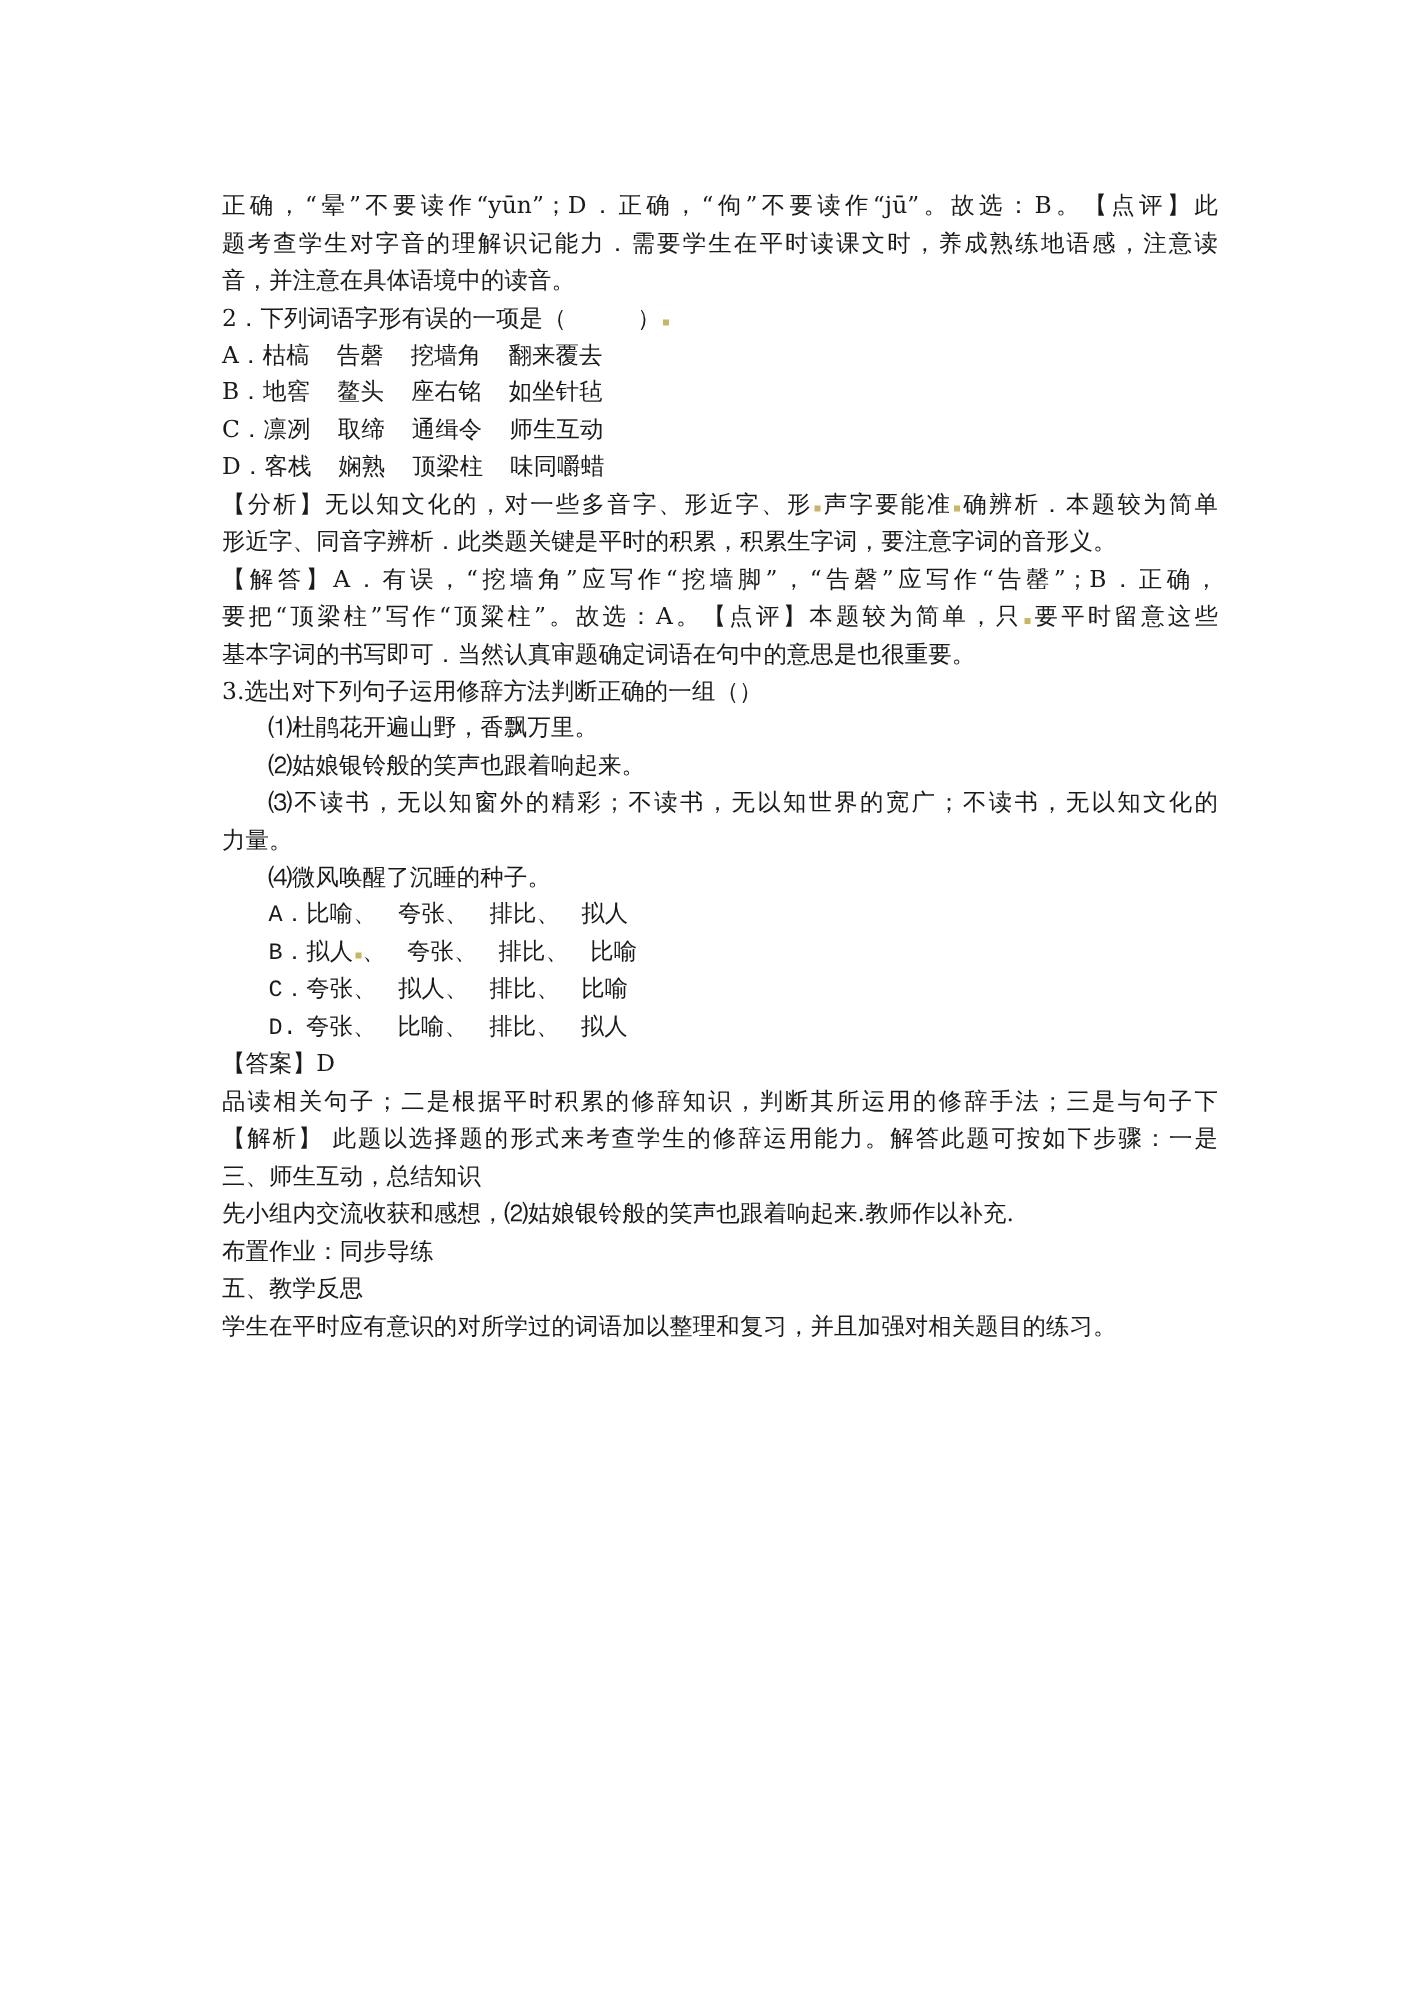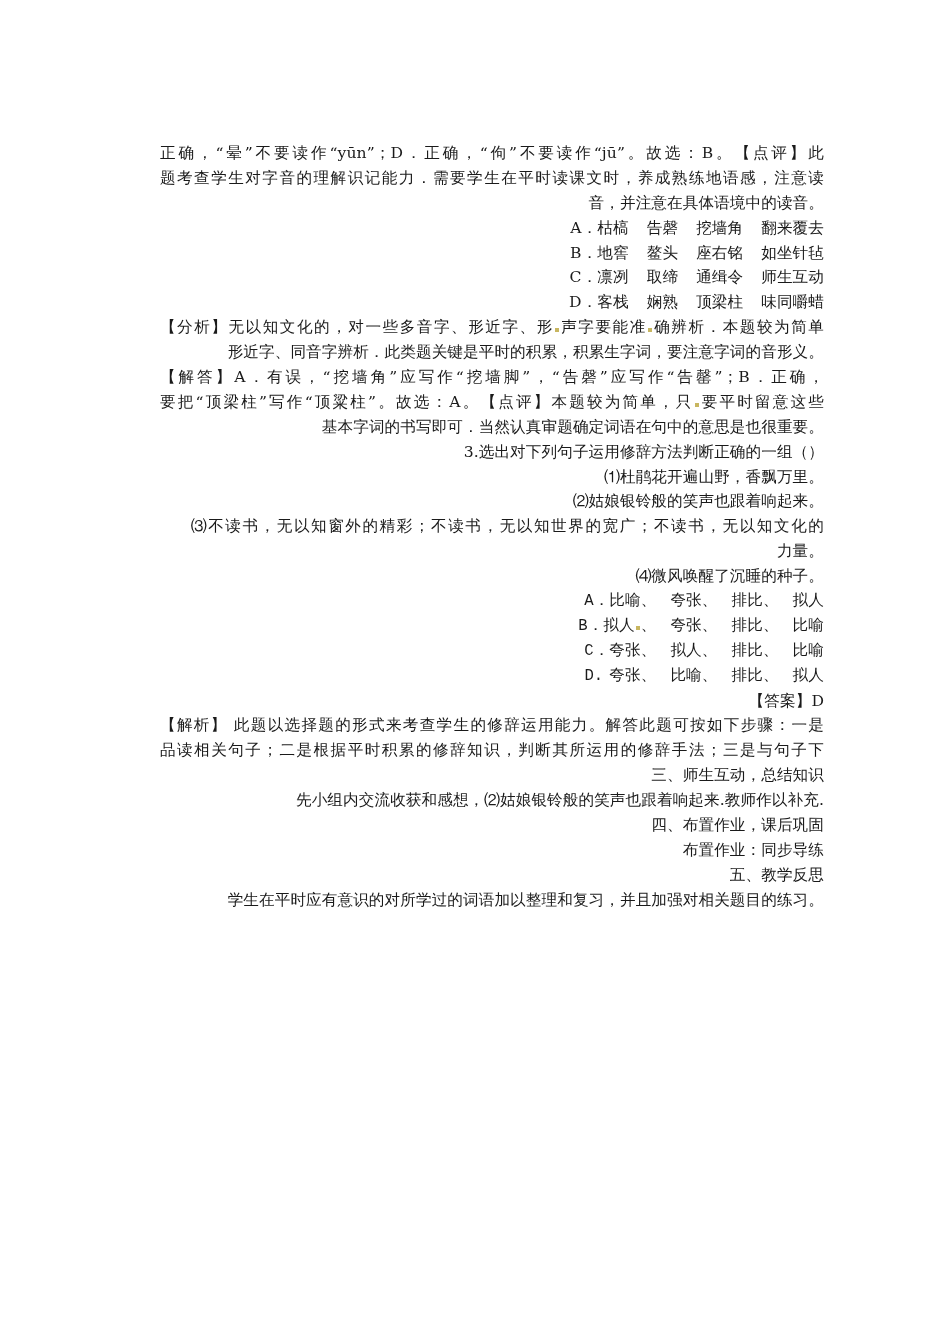--- a/index.html
+++ b/index.html
@@ -1,40 +1,40 @@
 <!DOCTYPE html>
 <html><head>
 <meta charset="utf-8">
 <style>
   html, body { margin:0; padding:0; background:#ffffff; }
   body { width:950px; height:1344px; position:relative; overflow:hidden; }
   .page {
-    position:absolute; left:160px; top:125px; width:664px;
+    position:absolute; left:148px; top:125px; width:664px;
     font-family:"DejaVu Serif","Liberation Serif",serif;
     font-size:15.6px; line-height:24.9px; color:#1a1a1a;
     letter-spacing:0.1px;
-    margin-top:16px;
   }
-  .line { white-space:nowrap; height:24.9px; overflow:visible;text-align:right; }
+  .line { white-space:nowrap; height:24.9px; overflow:visible; }
   .justify { text-align:justify; text-align-last:justify; white-space:normal; }
   .indent1 { padding-left:31px; }
   .indent-opt { padding-left:31px;font-family:Liberation Mono, monospace; }
   .mark { display:inline-block; width:4px; height:4px; background:#c8b660; vertical-align:baseline; margin:0 1px; }
   .gap { display:inline-block; width:18px; }
   .gap2 { display:inline-block; width:14px; }
 </style>
 </head>
 <body>
 
 <div class="page">
 
   <div class="line justify">正确，“晕”不要读作“yūn”；D．正确，“佝”不要读作“jū”。故选：B。【点评】此</div>
   <div class="line justify">题考查学生对字音的理解识记能力．需要学生在平时读课文时，养成熟练地语感，注意读</div>
   <div class="line">音，并注意在具体语境中的读音。</div>
 
+  <div class="line"><span>2．下列词语字形有误的一项是（　　　）</span><span class="mark"></span></div>
 
   <div class="line">
     <span>A．</span><span>枯槁</span><span class="gap"></span><span>告磬</span><span class="gap"></span><span>挖墙角</span><span class="gap"></span><span>翻来覆去</span>
   </div>
   <div class="line">
     <span>B．</span><span>地窖</span><span class="gap"></span><span>鳌头</span><span class="gap"></span><span>座右铭</span><span class="gap"></span><span>如坐针毡</span>
   </div>
   <div class="line">
     <span>C．</span><span>凛冽</span><span class="gap"></span><span>取缔</span><span class="gap"></span><span>通缉令</span><span class="gap"></span><span>师生互动</span>
   </div>
@@ -63,23 +63,22 @@
     <span>B．</span><span>拟人</span><span class="mark"></span><span>、</span><span class="gap2"></span><span>夸张、</span><span class="gap2"></span><span>排比、</span><span class="gap2"></span><span>比喻</span>
   </div>
   <div class="line indent-opt">
     <span>C．</span><span>夸张、</span><span class="gap2"></span><span>拟人、</span><span class="gap2"></span><span>排比、</span><span class="gap2"></span><span>比喻</span>
   </div>
   <div class="line indent-opt">
     <span>D.</span><span class="gap2" style="width:6px"></span><span>夸张、</span><span class="gap2"></span><span>比喻、</span><span class="gap2"></span><span>排比、</span><span class="gap2"></span><span>拟人</span>
   </div>
 
   <div class="line">【答案】D</div>
+  <div class="line justify">品读相关句子；二是根据平时积累的修辞知识，判断其所运用的修辞手法；三是与句子下</div>
   <div class="line justify">【解析】 此题以选择题的形式来考查学生的修辞运用能力。解答此题可按如下步骤：一是</div>
-  <div class="line justify">品读相关句子；二是根据平时积累的修辞知识，判断其所运用的修辞手法；三是与句子下</div>
 
   <div class="line">三、师生互动，总结知识</div>
   <div class="line">先小组内交流收获和感想，⑵姑娘银铃般的笑声也跟着响起来.教师作以补充.</div>
-  <div class="line">四、布置作业，课后巩固</div>
   <div class="line">布置作业：同步导练</div>
   <div class="line">五、教学反思</div>
   <div class="line">学生在平时应有意识的对所学过的词语加以整理和复习，并且加强对相关题目的练习。</div>
 
 </div>
 
 </body></html>

